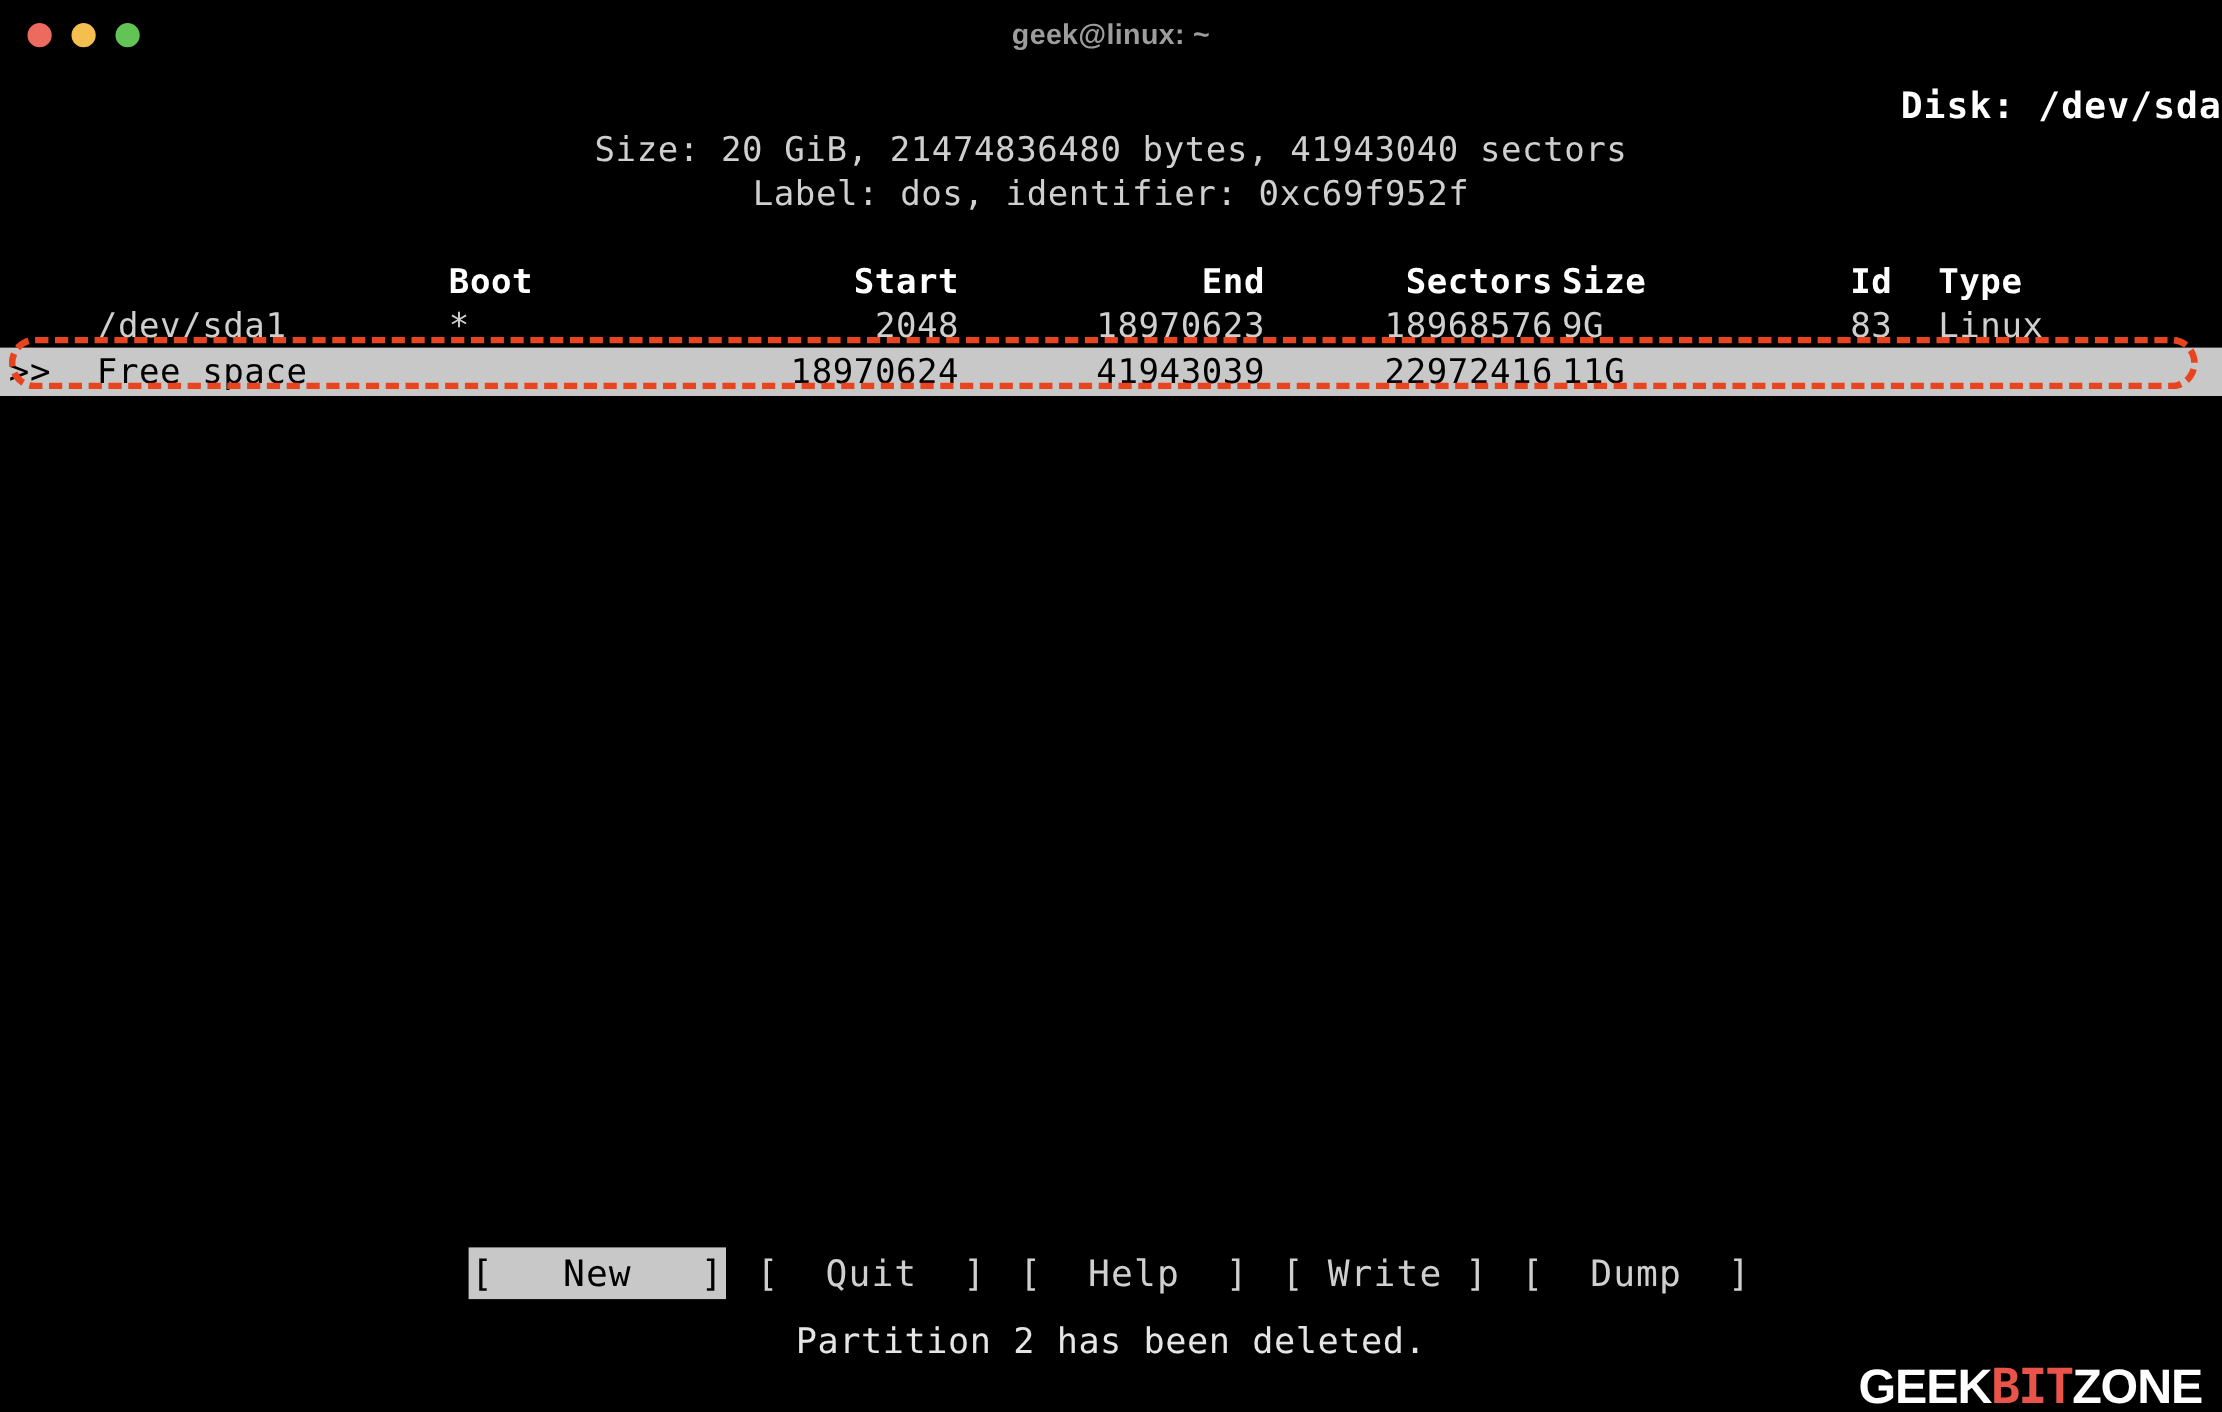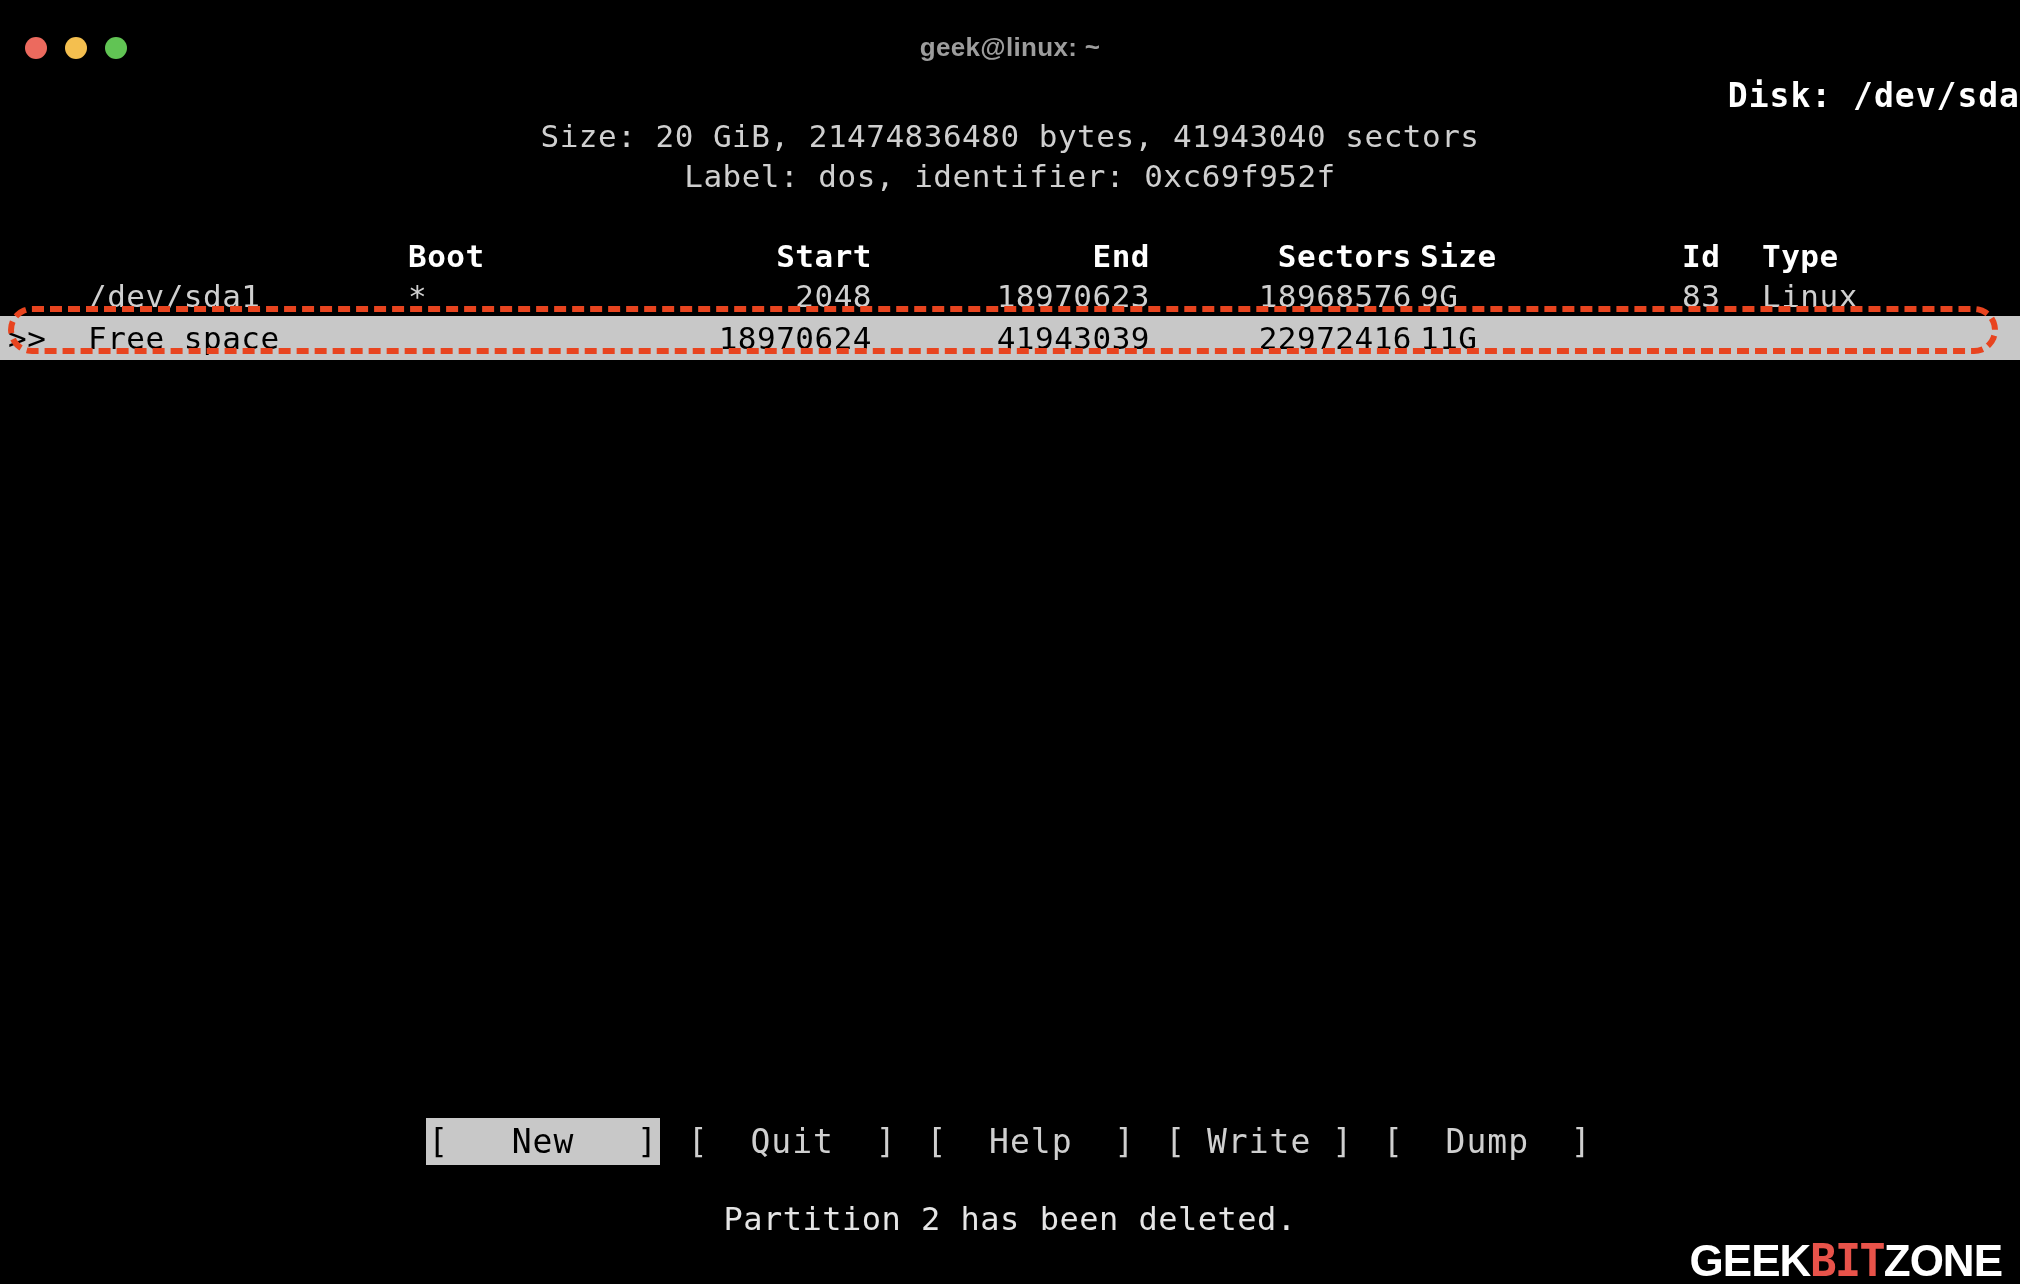--- a/index.html
+++ b/index.html
@@ -17,21 +17,21 @@
   #screen {
     position: relative;
     width: 2020px;
     height: 1284px;
     background: #000000;
   }
 
   
   .titlebar {
     position: absolute;
-    left: 0; top: 16px;
+    left: 0; top: 0;
     width: 2020px;
     height: 58px;
   }
   .traffic {
     position: absolute;
     left: 25px; top: 21px;
     display: flex;
     gap: 18px;
   }
   .dot {
@@ -134,20 +134,21 @@
     text-align: center;
     white-space: nowrap;
     font-size: 33px;
     letter-spacing: 1px;
   }
   .menu-btn {
     display: inline-block;
     color: #cfcfcf;
     padding: 4px 2px;
     white-space: pre;
+    margin-top: 16px;
   }
   .menu-btn.active {
     background: #c8c8c8;
     color: #000000;
   }
   .menu-gap { display: inline-block; width: 26px; }
 
   
   .status {
     position: absolute;

